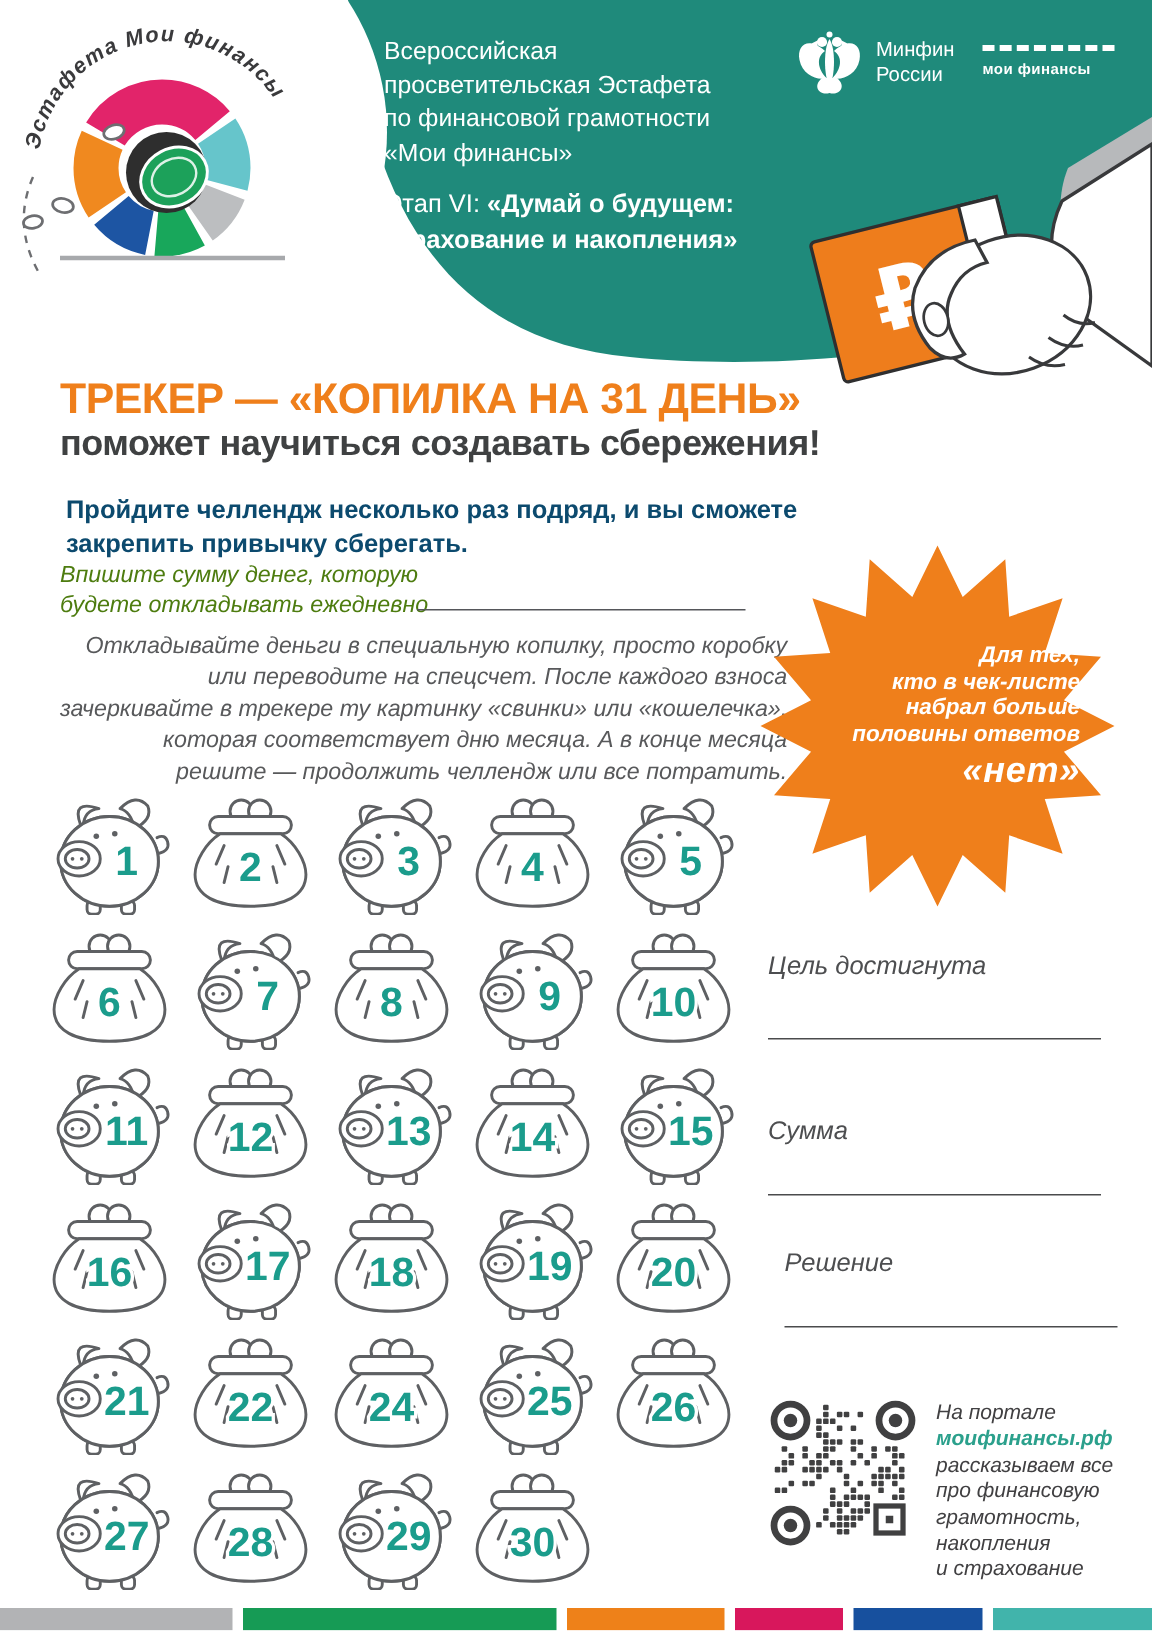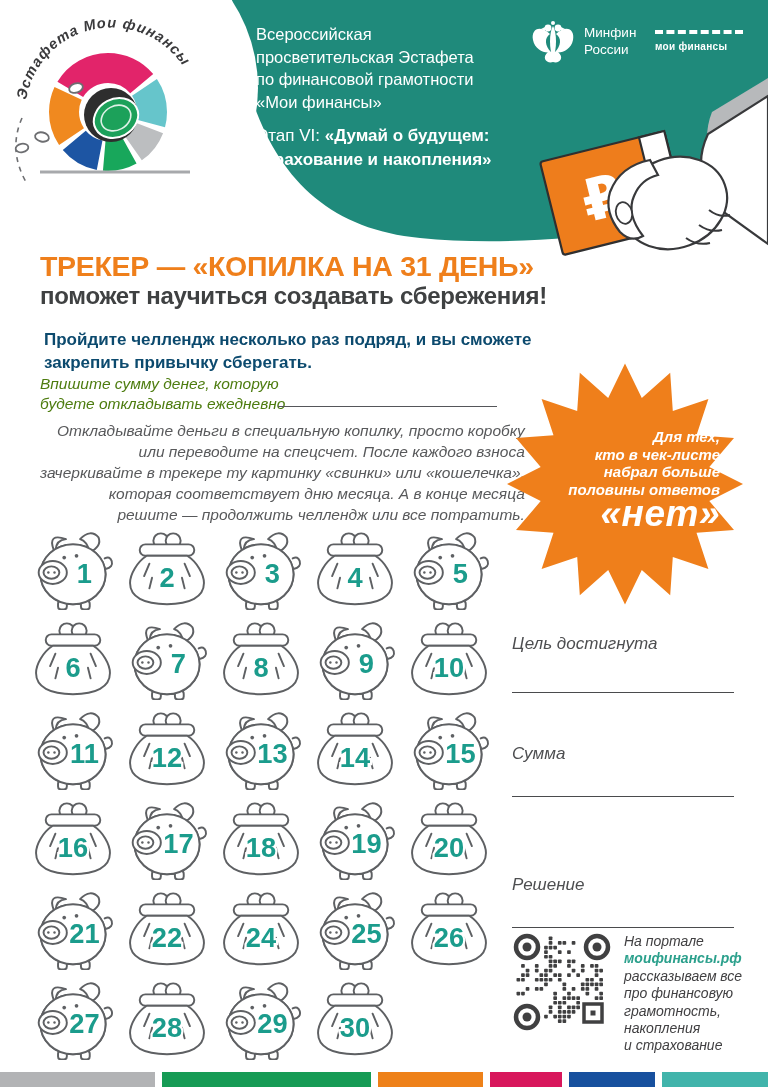--- a/index.html
+++ b/index.html
@@ -31,27 +31,27 @@
   .cell text{font-family:"Liberation Sans",sans-serif;font-weight:700;font-size:31px;fill:#1B9C8C;
              paint-order:stroke;stroke:#fff;stroke-width:5px;text-anchor:middle;}
   .icon-stroke{fill:#fff;stroke:#5E6063;stroke-width:2.2;stroke-linecap:round;stroke-linejoin:round;}
   .icon-open{fill:none;stroke:#5E6063;stroke-width:2.2;stroke-linecap:round;}
   .icon-dot{fill:#5E6063;stroke:none;}
 
   
   .star-svg{position:absolute;left:505px;top:362px;}
   .badge-text{position:absolute;left:530px;top:428px;width:190px;text-align:right;color:#fff;
               font-style:italic;font-weight:600;font-size:15px;line-height:17.5px;}
-  .badge-highlight{font-size:37px;font-weight:700;margin-top:7px;letter-spacing:.5px;}
+  .badge-highlight{font-size:24px;font-weight:700;margin-top:7px;letter-spacing:.5px;}
   .fieldg{position:absolute;left:512px;width:222px;}
   .fieldg .lbl{font-style:italic;color:#4D4E50;font-size:17px;}
   .fieldg .line{position:absolute;left:0;width:222px;border-bottom:1.5px solid #4A4B4D;}
   #field-goal{top:634px;} #field-goal .line{top:58px;}
   #field-sum{top:744px;}  #field-sum .line{top:52px;}
-  #field-decision{top:875px;} #field-decision .line{top:52px;}
+  #field-decision{top:832px;margin-left:11px;} #field-decision .line{top:52px;}
 
   .qr{position:absolute;left:510px;top:930px;}
   .qr-text{position:absolute;left:624px;top:933px;width:146px;font-style:italic;font-size:14px;
            line-height:17.4px;color:#414042;}
   .qr-text .brand{color:#2BA08C;font-weight:700;}
 
   
   .footer{position:absolute;left:0;bottom:0;width:768px;height:15px;display:flex;gap:7px;}
   .footer span{display:block;height:15px;}
 </style>

